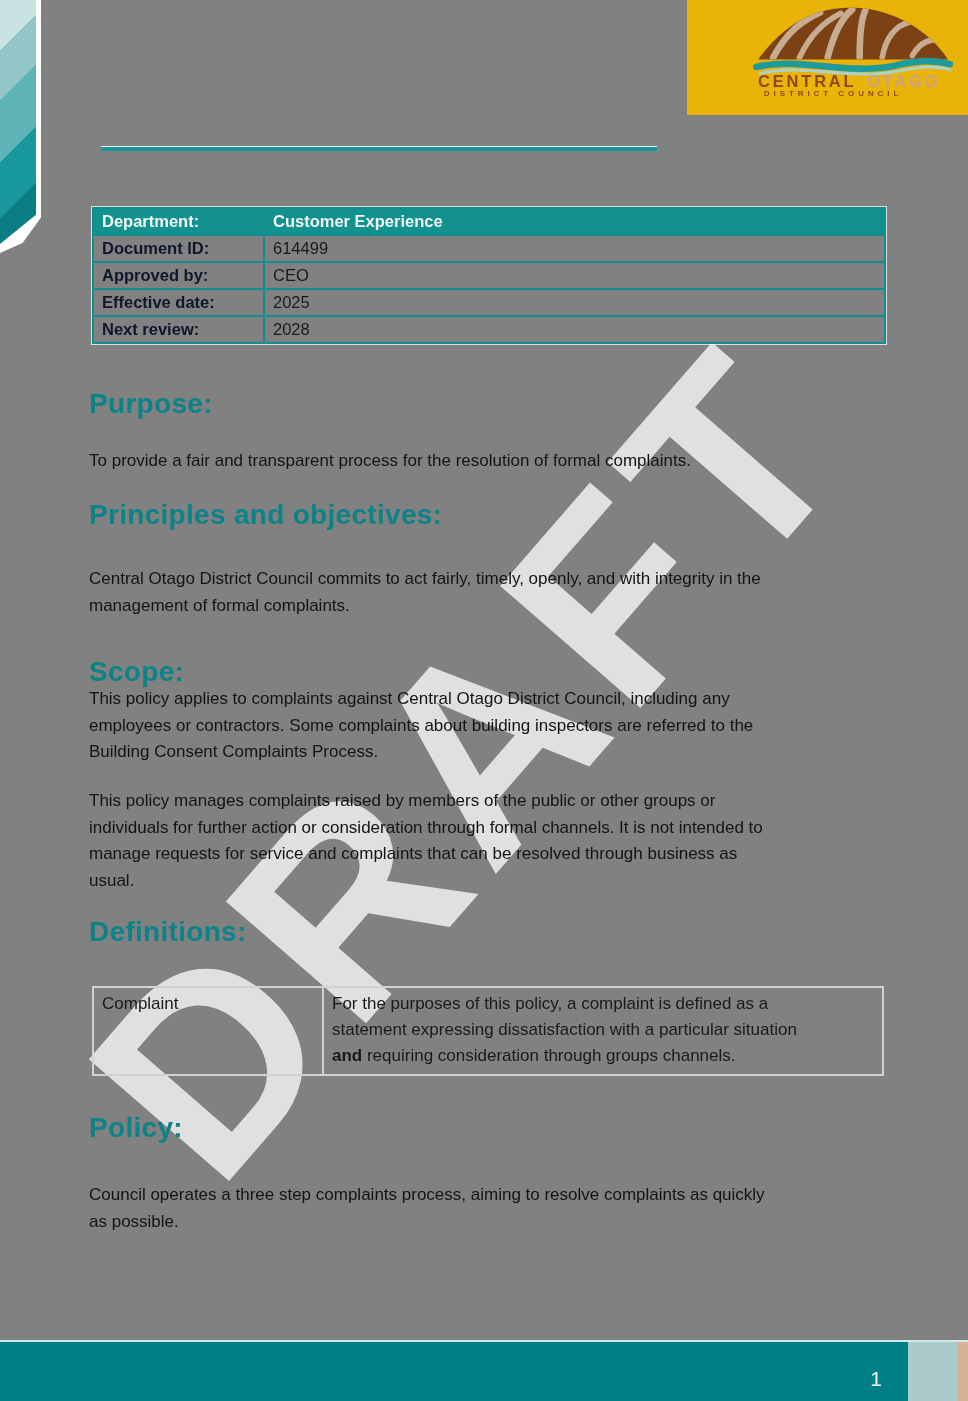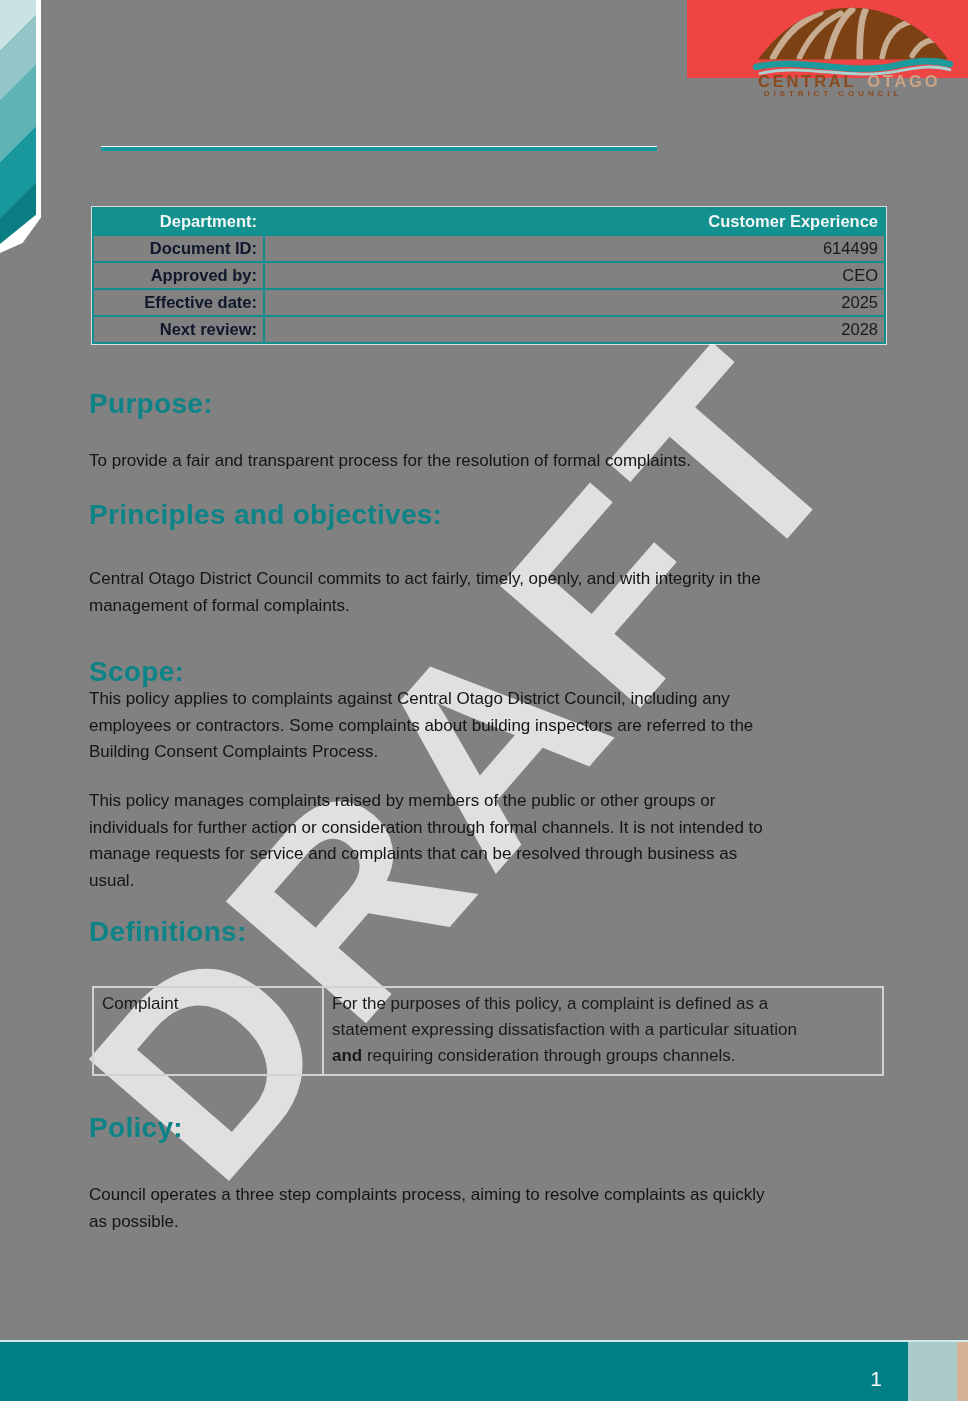--- a/index.html
+++ b/index.html
@@ -15,38 +15,37 @@
     clip-path:polygon(0 0,100% 0,100% 86%,55% 96%,0 100%);
   }
   .corner-stripes{
     position:absolute;left:0;top:0;width:36px;height:244px;
     background:linear-gradient(135deg,
       #c9e2e2 0 18%,#93c7c7 18% 36%,#5eb4b6 36% 58%,#18979c 58% 78%,#0b7e84 78% 100%);
     clip-path:polygon(0 0,100% 0,100% 88%,0 100%);
   }
   
   .logo-box{
-    position:absolute;left:687px;top:0;width:281px;height:78px;background:#ef4444;
+    position:absolute;left:687px;top:0;width:281px;height:115px;background:#eab308;
   }
   .logo-box svg{position:absolute;right:6px;top:3px;}
   
   .doc-title{
     position:absolute;left:103px;top:66px;
     font-size:42px;font-weight:700;letter-spacing:.5px;color:#0d0d0d;
   }
   .title-rule{
     position:absolute;left:101px;top:146px;width:556px;height:4px;
     background:#16989c;border-top:1px solid #eef7f7;
   }
   
   table.meta{
     position:absolute;left:92px;top:207px;width:794px;
     border-collapse:collapse;font-size:16.5px;
     outline:1px solid rgba(255,255,255,.75);
-    text-align:right;
   }
   table.meta td{
     border:2px solid #0f8e8e;height:23px;padding:1px 6px 1px 8px;vertical-align:middle;
   }
   table.meta tr.mt-header td{background:#12918f;color:#f2f6f6;font-weight:700;}
   table.meta td.mt-label{width:155px;font-weight:700;color:#0f172a;}
   
   .sec-heading{
     position:absolute;left:89px;
     font-size:28px;font-weight:700;color:#0c8387;letter-spacing:.3px;

